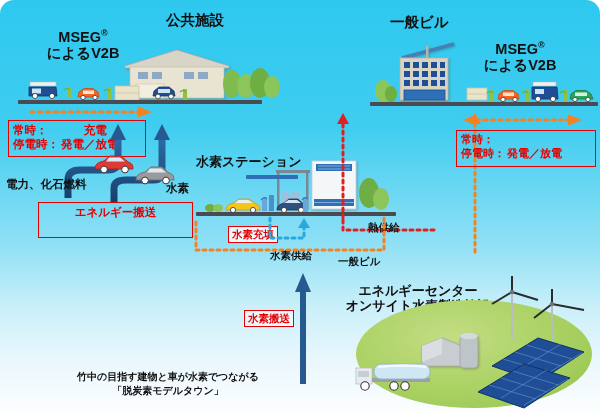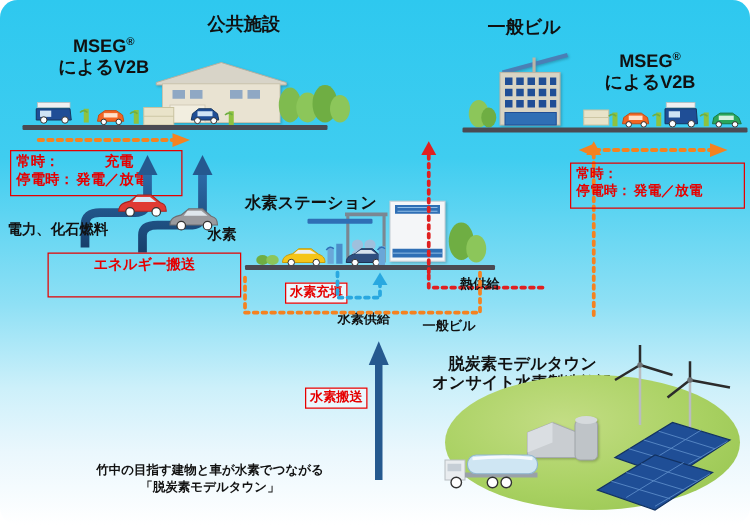--- a/index.html
+++ b/index.html
@@ -324,21 +324,21 @@
     <div style="display:flex;gap:2px;">
         <span>常時：</span>
       </div>
     <div style="display:flex;gap:2px;">
         <span>停電時：</span>
         <span>発電／放電</span>
       </div>
   </div>
 
   <div class="lbl ctr t15" style="left:318px;top:284px;width:200px;">
-    <span>脱炭素モデルタウン</span><br>
+    <span>エネルギーセンター</span><br>
     <span>オンサイト水素製造施設</span>
   </div>
 
   <svg class="abs" style="left:292px;top:270px;" width="26" height="116">
     <path d="M11,114 L11,22" stroke="#25598f" stroke-width="6" fill="none"></path>
     <polygon points="3,22 11,3 19,22" fill="#25598f"></polygon>
   </svg>
   <div class="smallredbox" style="left:244px;top:310px;">水素搬送</div>
 
   <div class="abs" style="left:356px;top:300px;width:236px;height:108px;border-radius:50%;background:radial-gradient(ellipse at 40% 35%,#c3dd84 0%,#a9d162 55%,#93c24c 100%);"></div>

